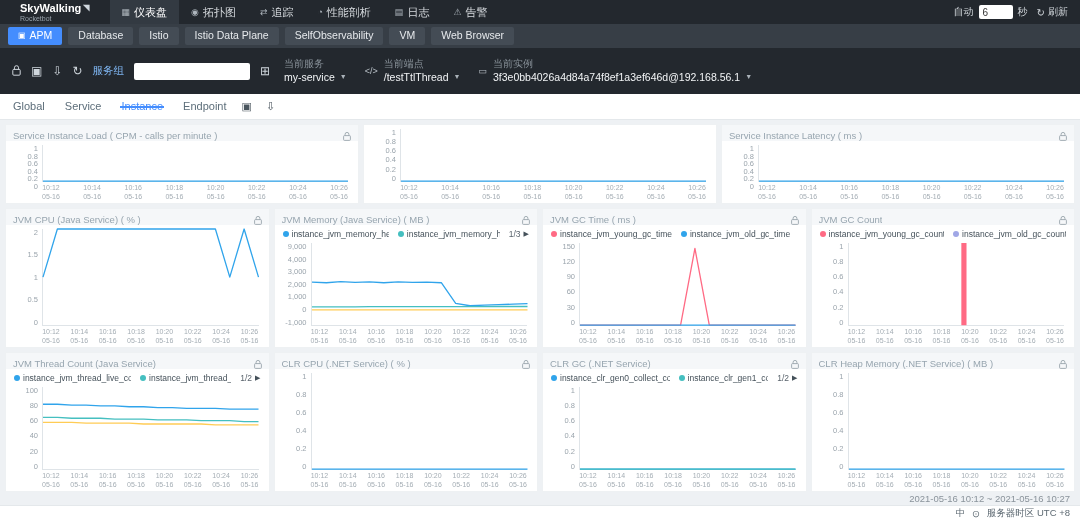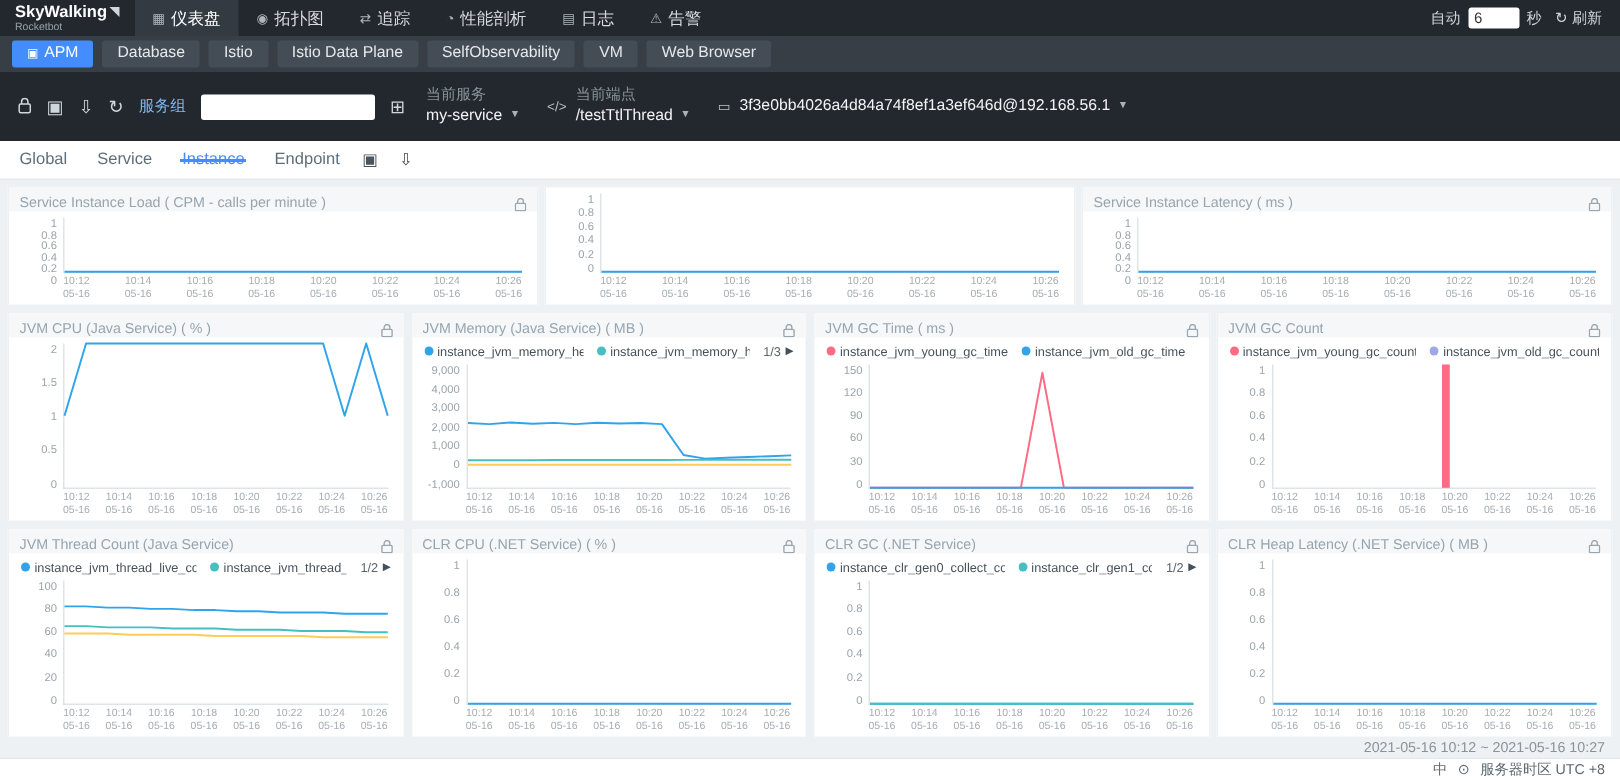--- a/index.html
+++ b/index.html
@@ -1,21 +1,21 @@
 <!DOCTYPE html>
 <html><head>
 <meta charset="utf-8">
 <style>
   *{margin:0;padding:0;box-sizing:border-box}
   html,body{width:1080px;height:520px;overflow:hidden}
   body{font-family:"Liberation Sans",sans-serif;background:#eef1f4;display:flex;flex-direction:column;font-size:12px}
 
   
   .navbar{height:24px;background:#23282e;display:flex;align-items:stretch;color:#e8e8e8;flex-shrink:0}
-  .logo{display:flex;flex-direction:column;justify-content:center;line-height:1;padding:0 10px;cursor:pointer}
+  .logo{display:flex;flex-direction:column;justify-content:center;line-height:1;padding:0 20px;cursor:pointer}
   .logo-main{font-weight:bold;font-size:11px;color:#fff;display:flex;align-items:center;gap:2px}
   .logo-rocket{font-size:8px;color:#cfd6dd}
   .logo-sub{font-size:7px;color:#98a2ab;margin-top:1px}
   .nav-menu{display:flex}
   .nav-item{display:flex;align-items:center;gap:4px;padding:0 12px;font-size:11px;color:#d6dade;cursor:pointer}
   .nav-item.active{background:#333a42;color:#fff}
   .nav-item .ni{font-size:9px;color:#aeb6bd}
   .nav-right{margin-left:auto;display:flex;align-items:center;gap:5px;padding-right:12px;font-size:10px;color:#cfd4d9}
   .auto-input{width:34px;height:14px;border:none;border-radius:2px;background:#fff;color:#333;font-size:10px;padding:0 4px;font-family:"Liberation Sans",sans-serif}
   .refresh-btn{display:flex;align-items:center;gap:3px;cursor:pointer;margin-left:4px}
@@ -173,20 +173,21 @@
       <span class="sel-value">
         <span>/testTtlThread</span>
         <span class="caret">▼</span>
       </span>
     </div>
   </div>
 
   <div class="sel-group">
     <span class="ep-icon">▭</span>
     <div class="sel-stack">
+      <span class="sel-label">当前实例</span>
       <span class="sel-value">
         <span>3f3e0bb4026a4d84a74f8ef1a3ef646d@192.168.56.1</span>
         <span class="caret">▼</span>
       </span>
     </div>
   </div>
 </div>
 
 <div class="scope-bar">
   <div class="scope-tabs">
@@ -859,21 +860,21 @@
             <div>05-16</div>
           </div>
           <div class="xlabel">
             <div>10:26</div>
             <div>05-16</div>
           </div>
         </div>
       </div>
       <div class="panel">
         <div class="panel-header">
-          <span class="panel-title">CLR Heap Latency (.NET Service) ( MB )</span>
+          <span class="panel-title">CLR Heap Memory (.NET Service) ( MB )</span>
           <span class="panel-lock">
             <svg width="8" height="9" viewBox="0 0 8 9">
               <rect x="0.6" y="3.6" width="6.8" height="4.8" rx="0.8" fill="none" stroke="#9aa5ad" stroke-width="0.9"></rect>
               <path d="M2.1 3.6 V2.3 A1.9 1.9 0 0 1 5.9 2.3 V3.6" fill="none" stroke="#9aa5ad" stroke-width="0.9"></path>
             </svg>
           </span>
         </div>
         <div class="plot-wrap">
           <div class="yaxis">
             <span>1</span>

